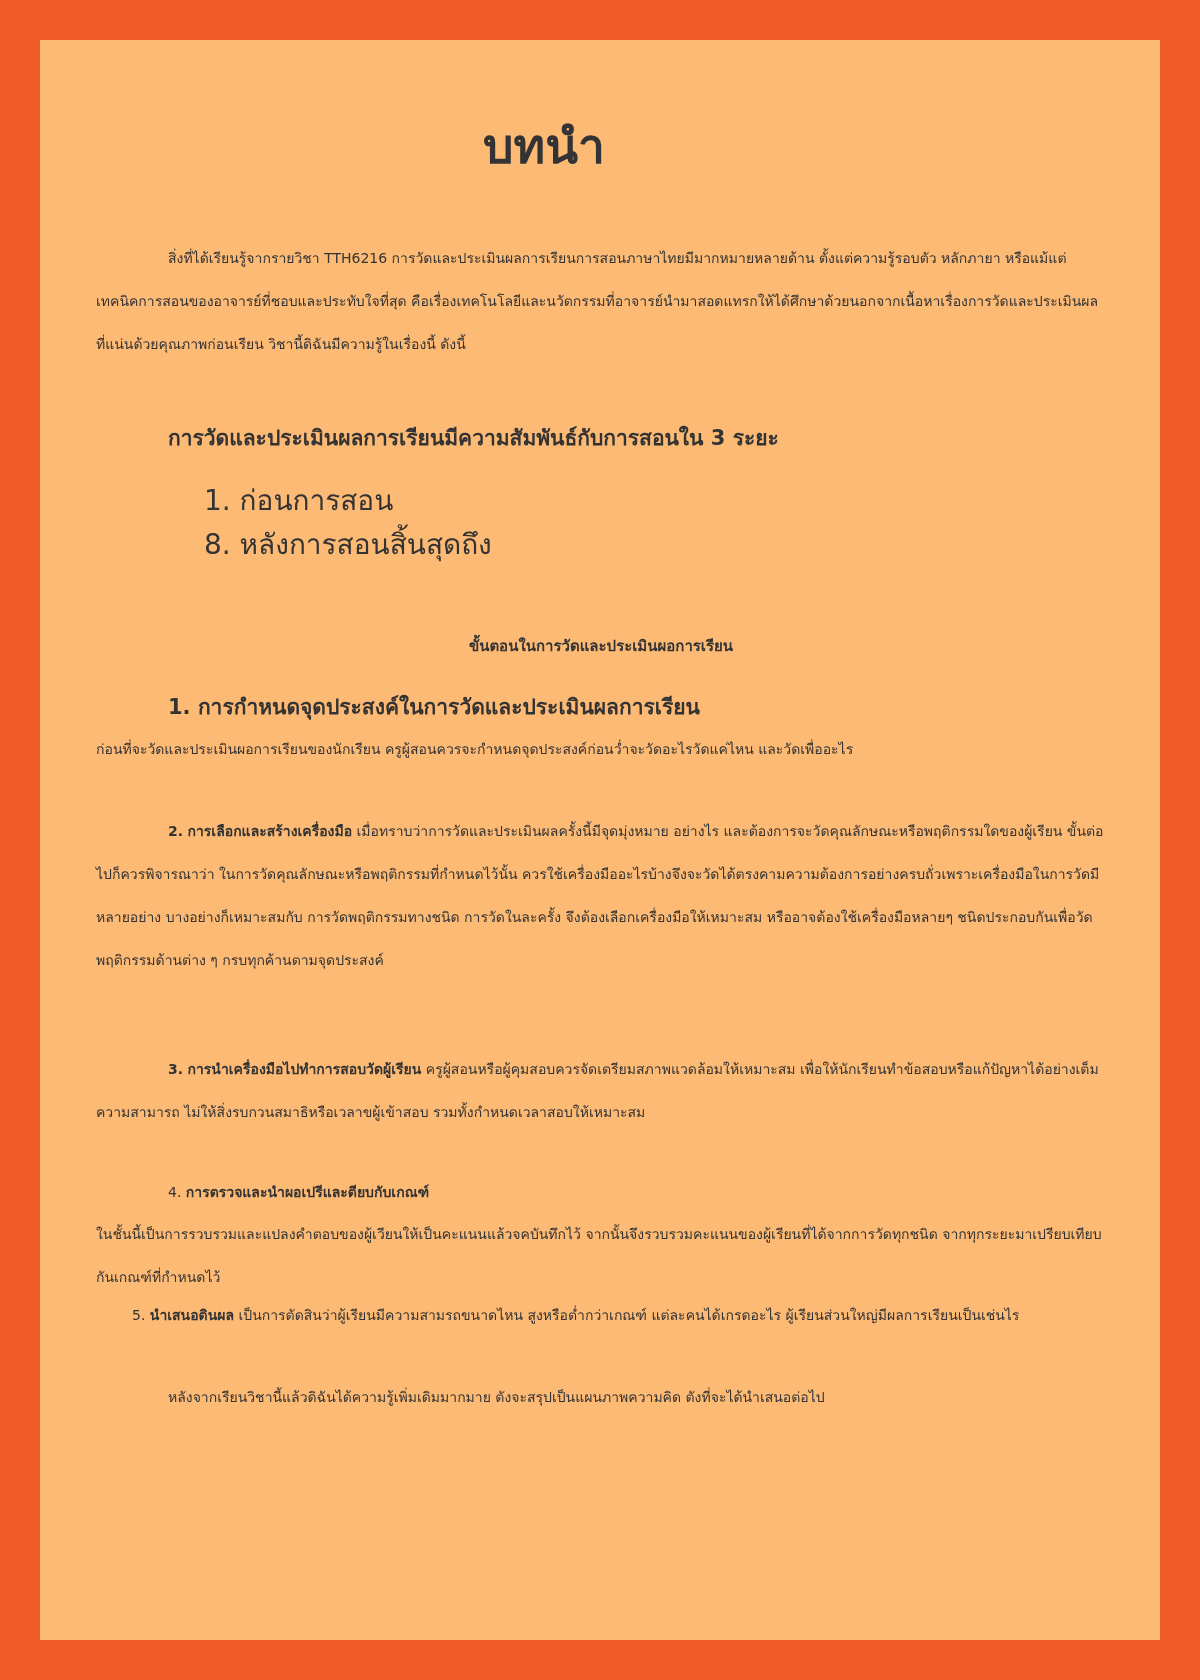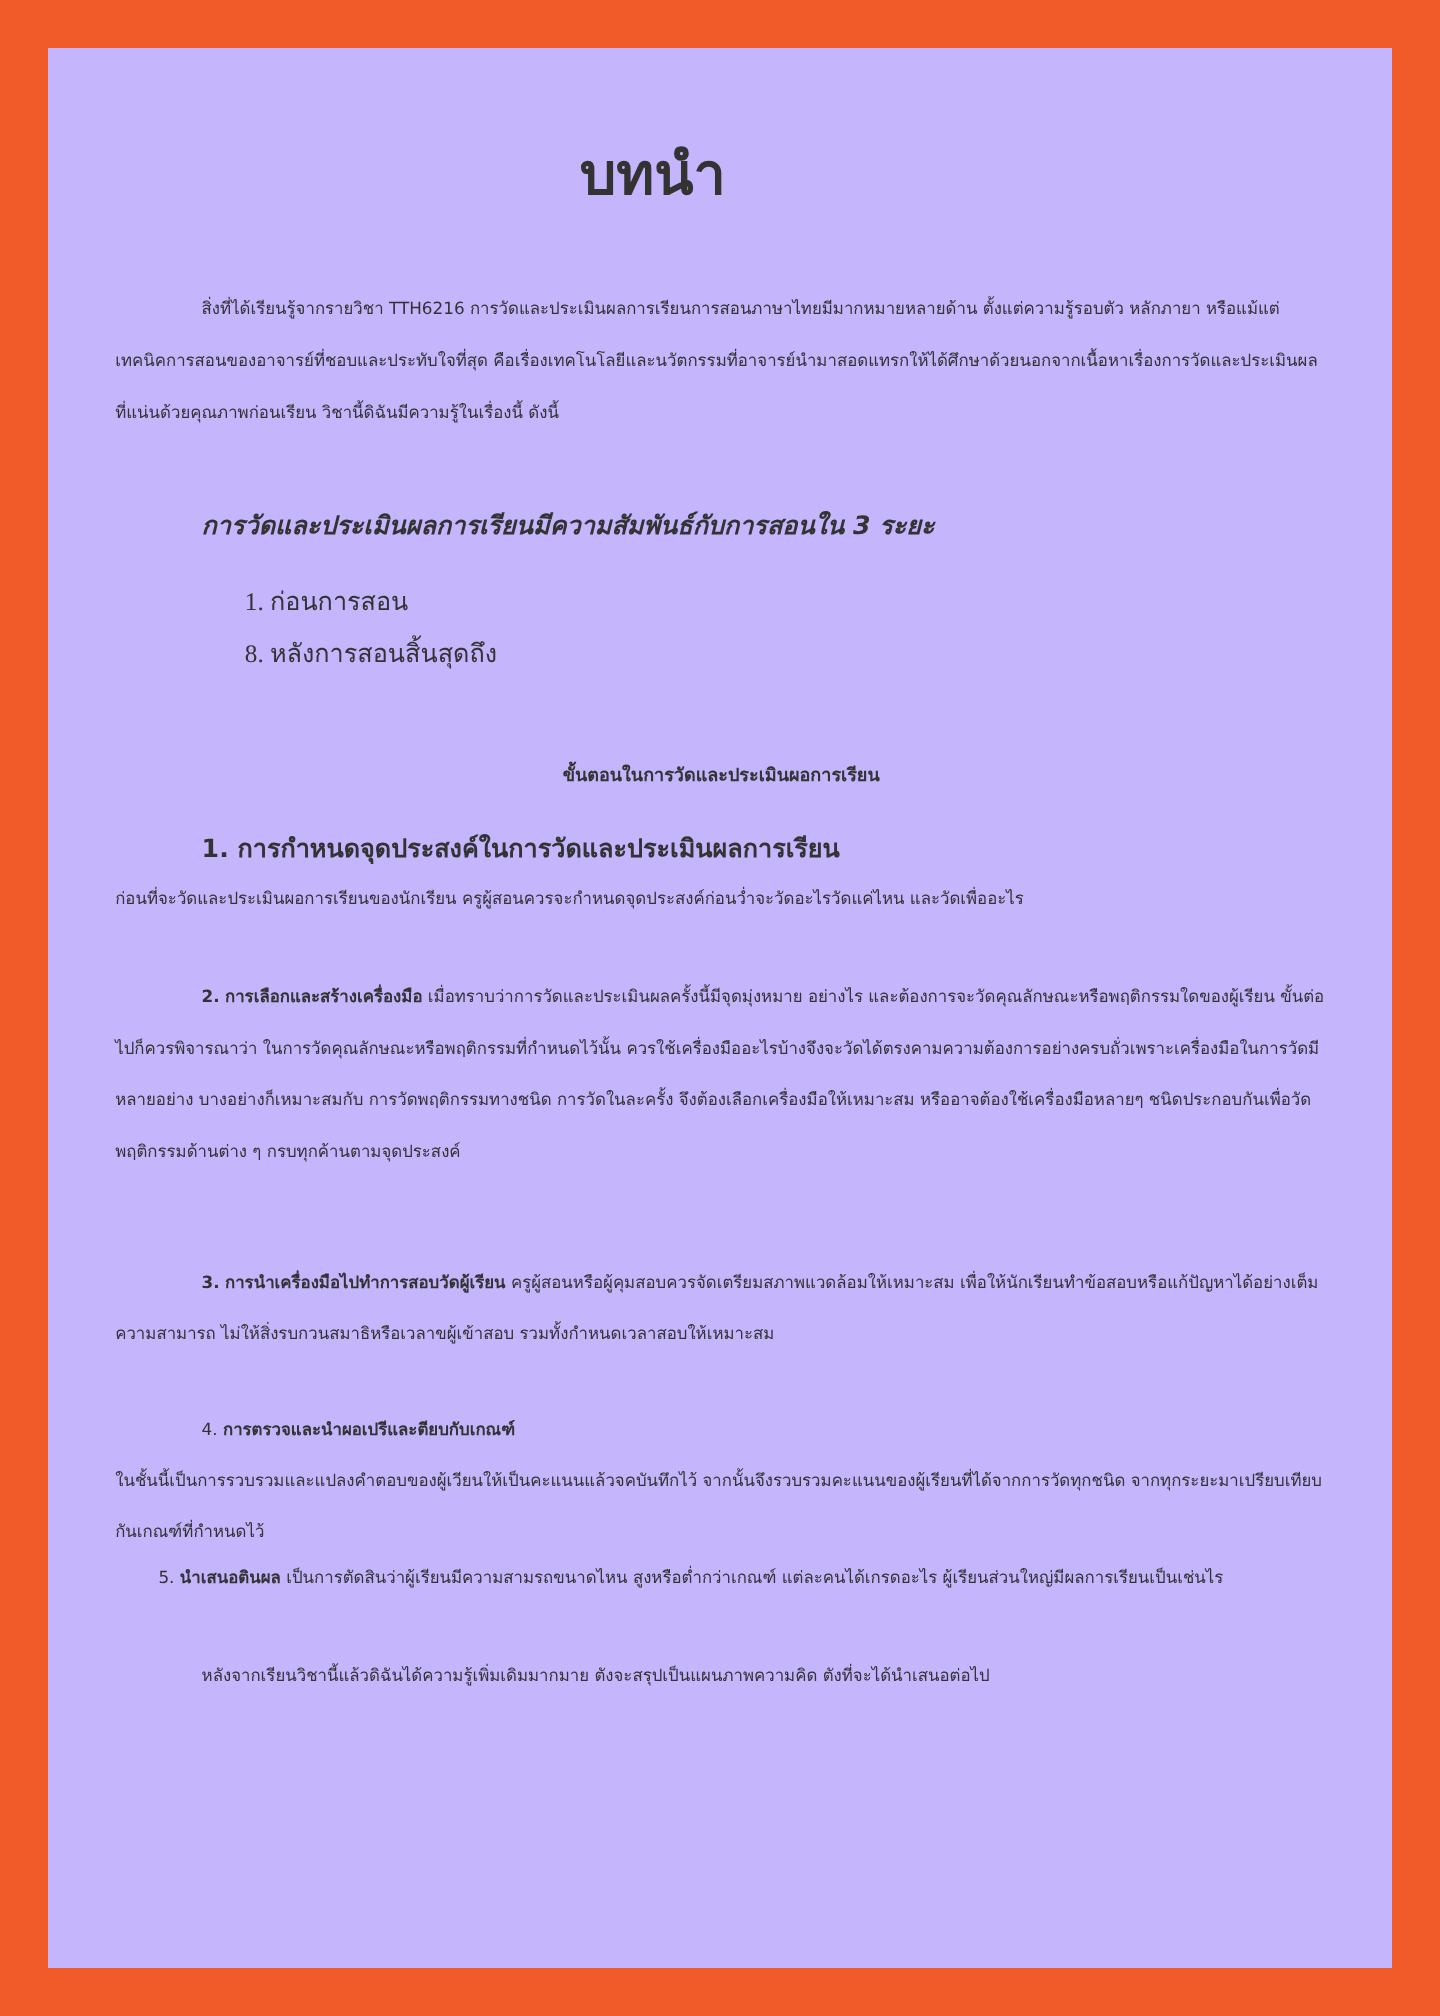--- a/index.html
+++ b/index.html
@@ -14,21 +14,21 @@
       overflow: hidden;
       font-family: "DejaVu Sans", "Liberation Sans", sans-serif;
       color: #333333;
     }
     .page {
       position: absolute;
       left: 40px;
       top: 40px;
       width: 1120px;
       height: 1600px;
-      background: #c4b5fd;
+      background: #fdba74;
     }
     .content {
       position: absolute;
       left: 56px;
       top: 0;
       width: 1010px;
     }
     .title {
       position: absolute;
       top: 82px;
@@ -60,44 +60,43 @@
       font-weight: bold;
       line-height: 43px;
       padding-left: 72px;
     }
     .list {
       margin: 0;
       padding: 0;
       list-style: none;
     }
     .list li {
-      font-size: 21px;
+      font-size: 28px;
       line-height: 44px;
       padding-left: 108px;
-      font-family: Liberation Serif, serif;
     }
     .center-head {
       text-align: center;
       font-size: 15px;
       font-weight: bold;
       line-height: 43px;
     }
     b { font-weight: bold; }
   </style>
 </head>
 <body>
 
 <div class="page">
   <div class="title">บทนำ</div>
 
   <div class="content">
 
     <p class="para indent abs" style="top:197px;">สิ่งที่ได้เรียนรู้จากรายวิชา TTH6216 การวัดและประเมินผลการเรียนการสอนภาษาไทยมีมากหมายหลายด้าน ตั้งแต่ความรู้รอบตัว หลักภายา หรือแม้แต่เทคนิคการสอนของอาจารย์ที่ชอบและประทับใจที่สุด คือเรื่องเทคโนโลยีและนวัตกรรมที่อาจารย์นำมาสอดแทรกให้ได้ศึกษาด้วยนอกจากเนื้อหาเรื่องการวัดและประเมินผล ที่แน่นด้วยคุณภาพก่อนเรียน วิชานี้ดิฉันมีความรู้ในเรื่องนี้ ดังนี้</p>
 
-    <div class="subhead abs" style="top:377px;font-style:italic;">การวัดและประเมินผลการเรียนมีความสัมพันธ์กับการสอนใน 3 ระยะ</div>
+    <div class="subhead abs" style="top:377px;">การวัดและประเมินผลการเรียนมีความสัมพันธ์กับการสอนใน 3 ระยะ</div>
 
     <ul class="list abs" style="top:439px;">
       <li>1. ก่อนการสอน</li>
       <li>8. หลังการสอนสิ้นสุดถึง</li>
     </ul>
 
     <div class="center-head abs" style="top:585px;">ขั้นตอนในการวัดและประเมินผอการเรียน</div>
 
     <div class="subhead abs" style="top:646px;">
       <span>1.</span>

